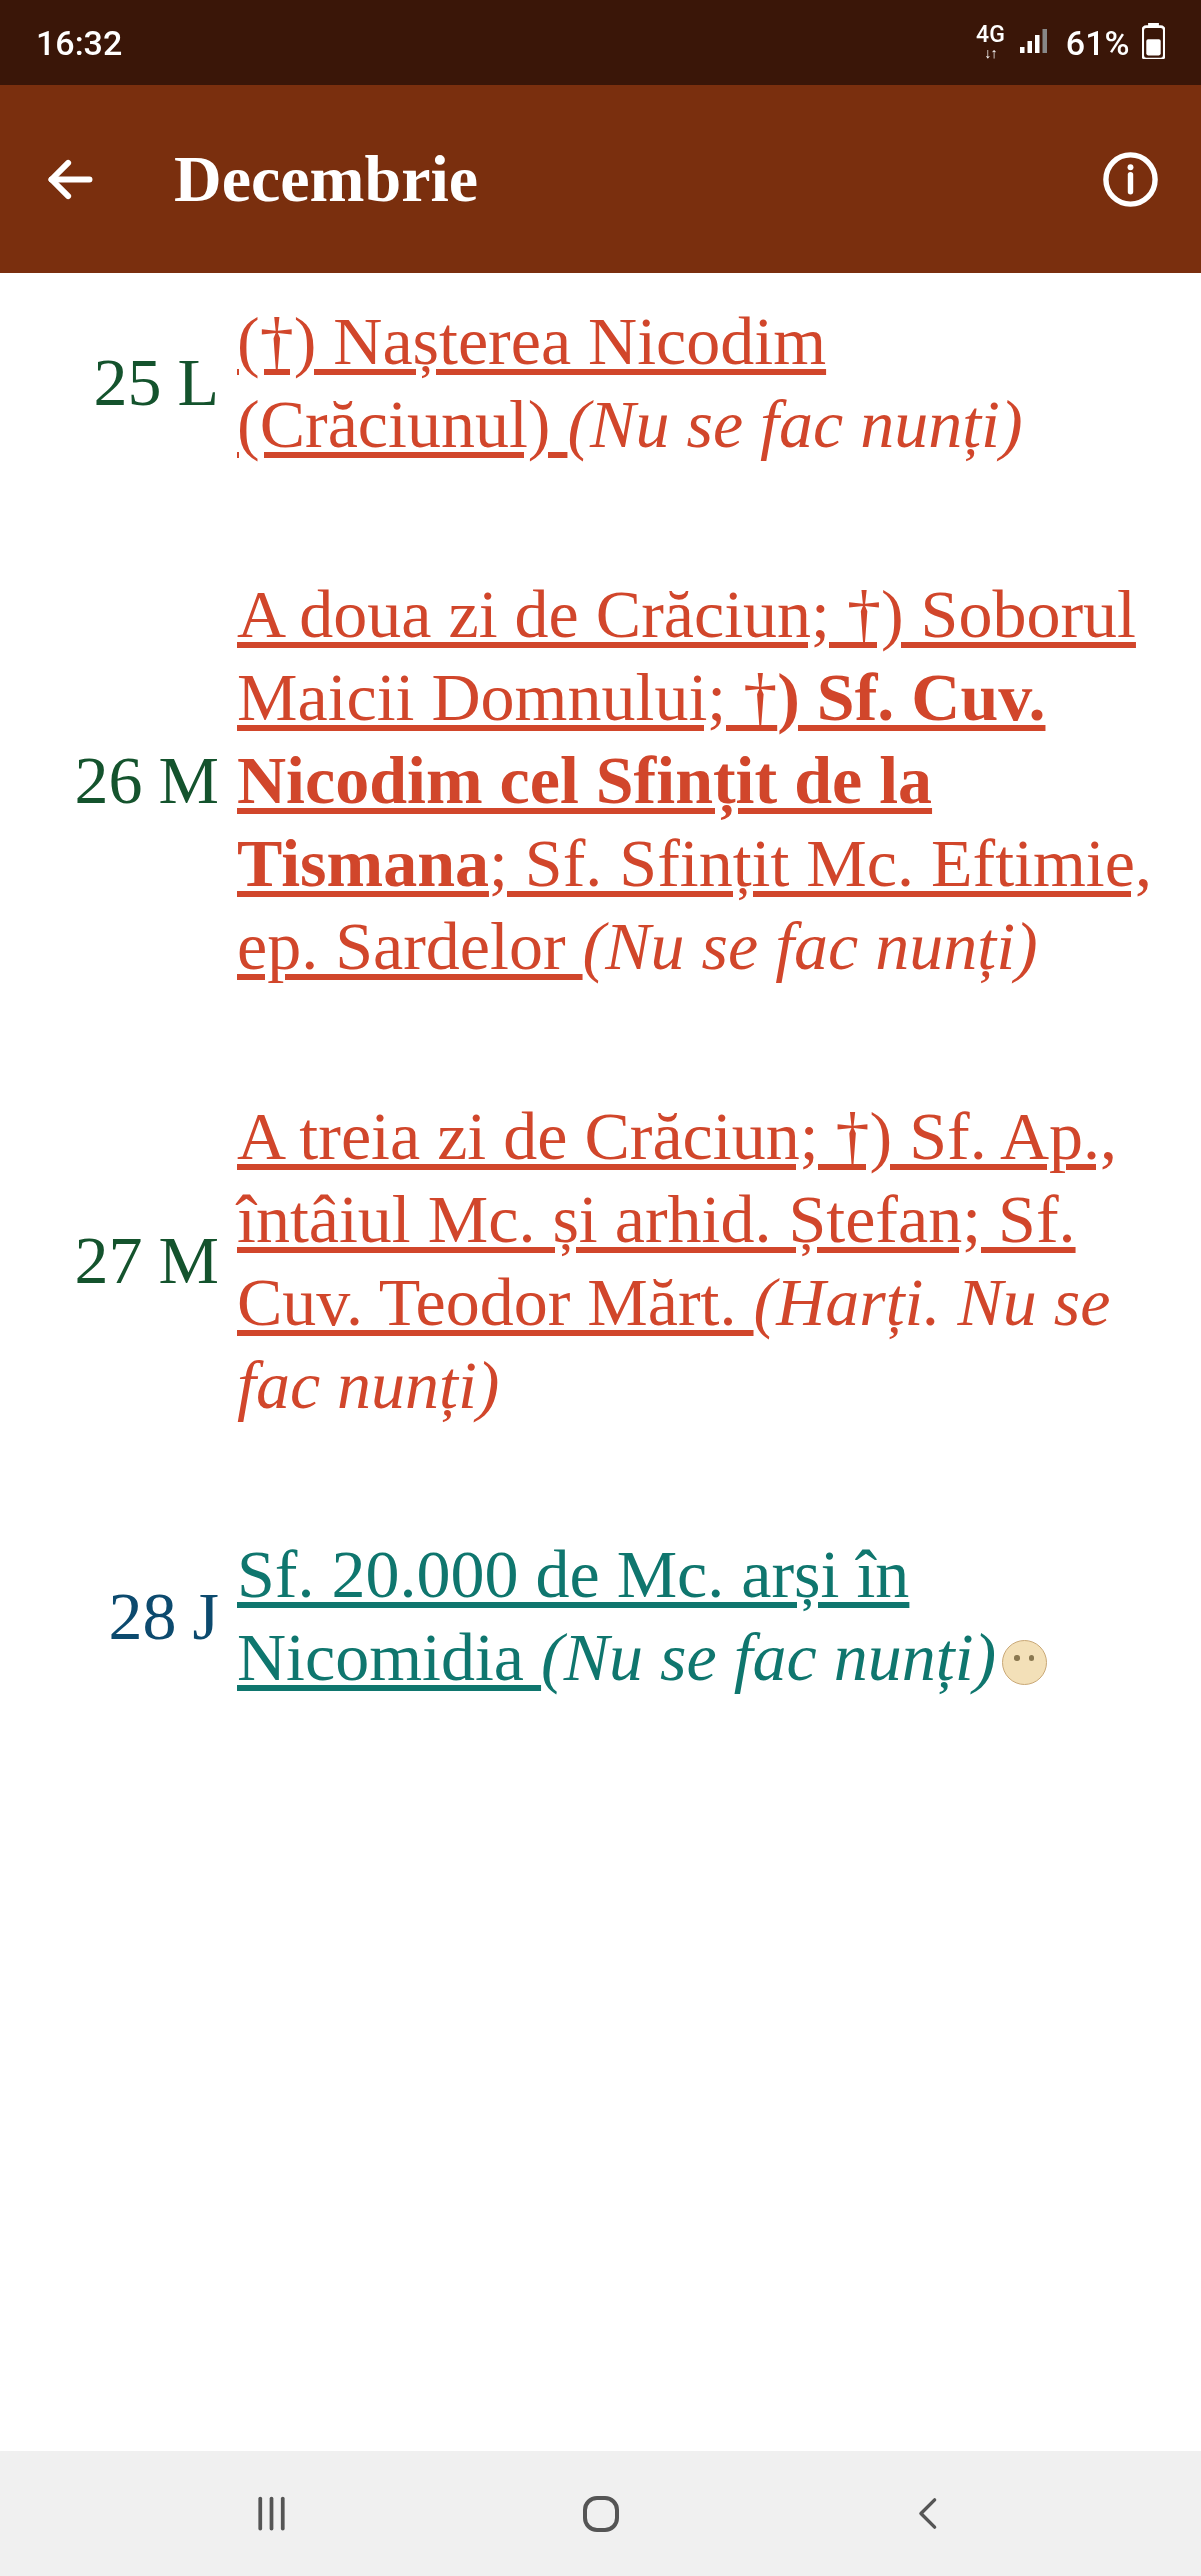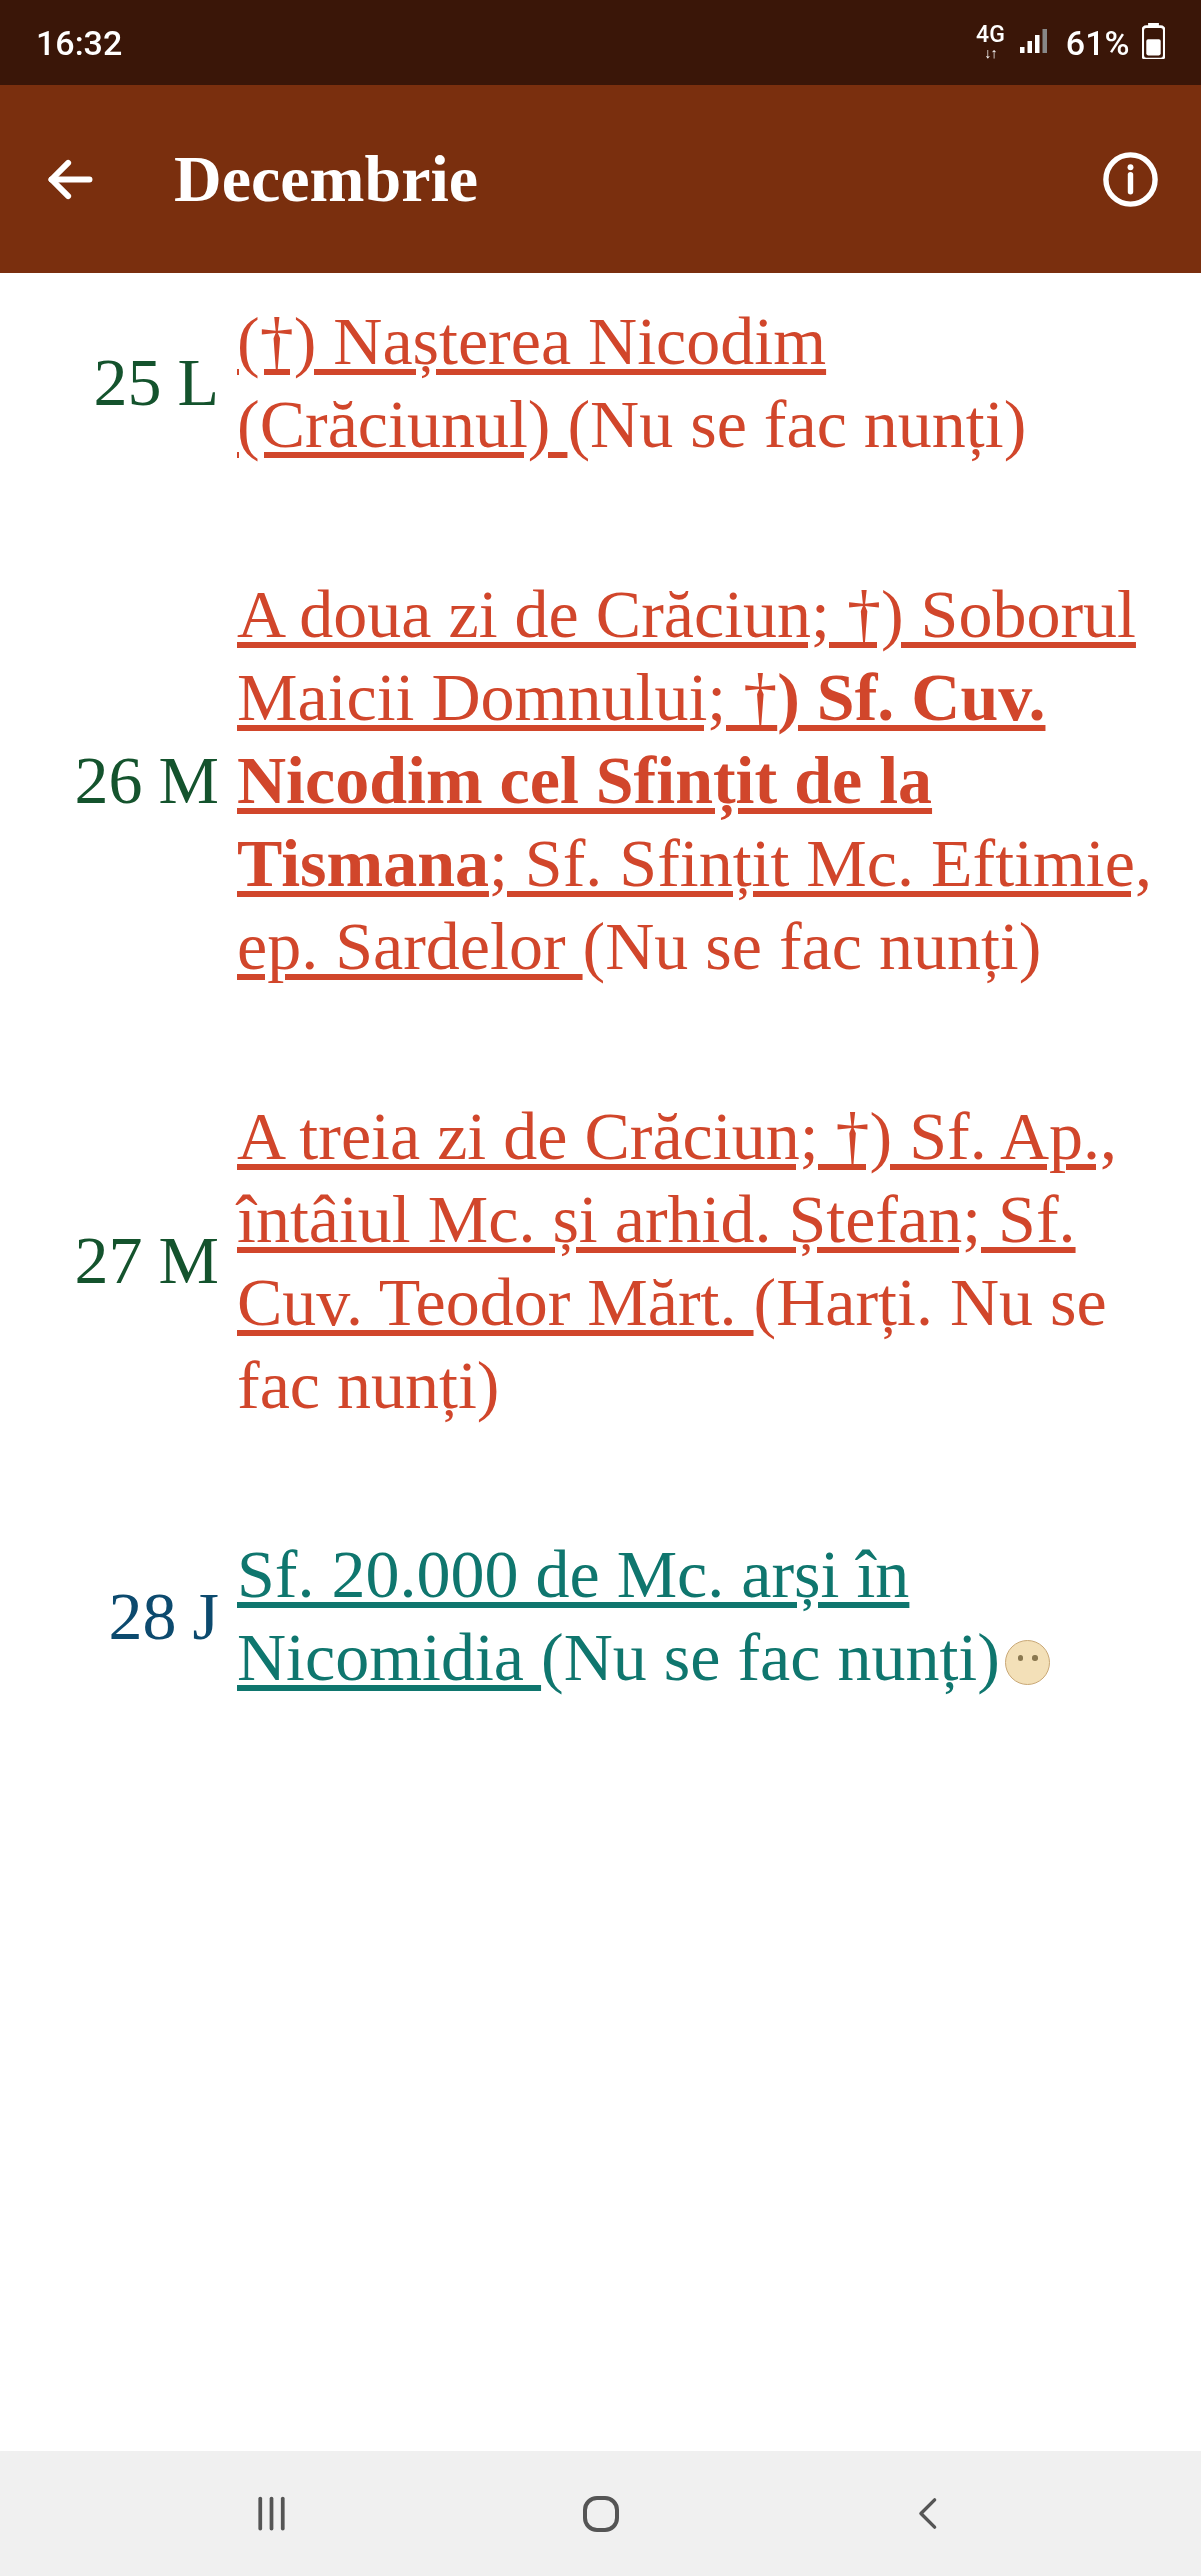--- a/index.html
+++ b/index.html
@@ -81,21 +81,21 @@
   .desc-col {
     flex: 1;
     font-size: 68px;
     line-height: 1.22;
   }
   .link-part {
     text-decoration: underline;
     text-underline-offset: 5.4px;
   }
   .bold-part { font-weight: 700; margin-top: 40px; }
-  .italic-part { }
+  .italic-part { font-style: italic; }
   .red-text { color: #d1462b; }
   .dark-text { color: #0f766e; }
 
   .moon {
     display:inline-block;
     width: 45px; height: 45px;
     background: #f3e0b8;
     border: 1.8px solid #c9a876;
     border-radius: 50%;
     vertical-align: -4.5px;

